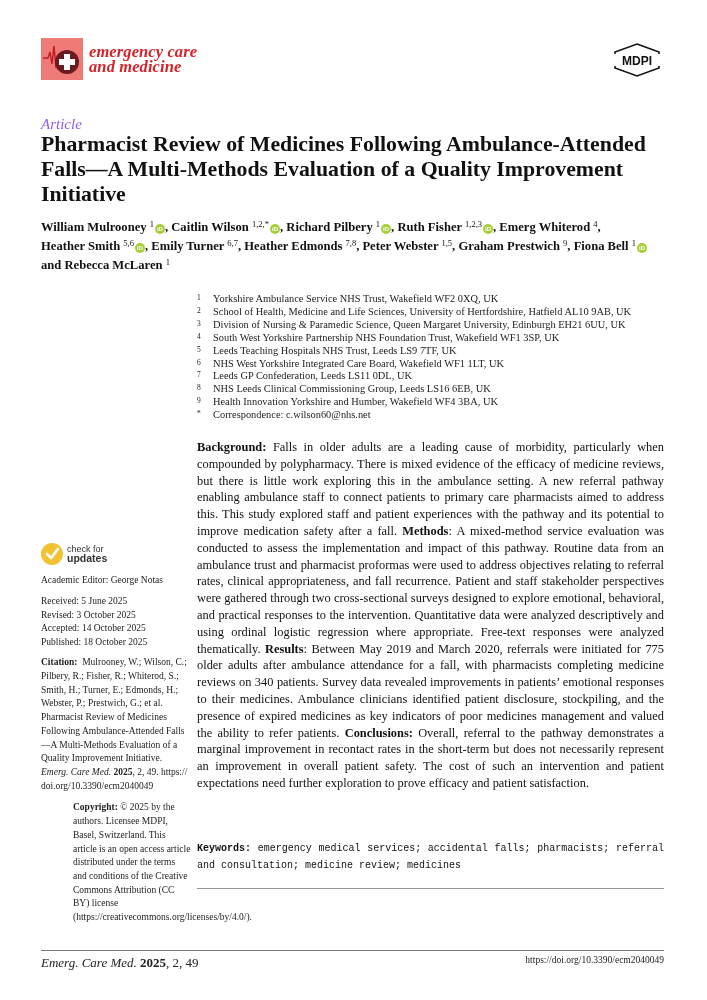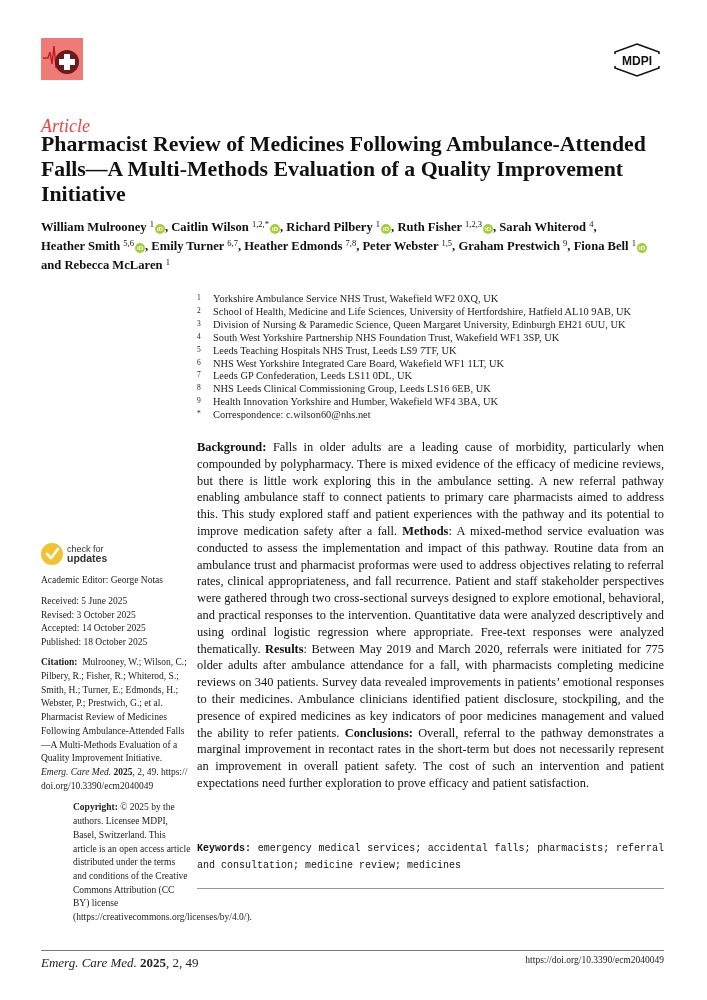--- a/index.html
+++ b/index.html
@@ -7,21 +7,21 @@
   body { position: relative; font-family: "DejaVu Serif", "Liberation Serif", serif; color: #111; }
 
   
   .journal-logo { position: absolute; left: 41px; top: 38px; display: flex; align-items: center; }
   .logo-box { width: 42px; height: 42px; background: #ef7b76; position: relative; }
   .logo-box svg { position: absolute; left: 0; top: 0; }
   .journal-name { margin-left: 6px; font-family: "Liberation Serif", serif; font-style: italic; font-weight: bold; color: #d4232a; font-size: 16.5px; line-height: 15px; letter-spacing: 0.1px; }
   .publisher-logo { position: absolute; left: 612px; top: 43px; width: 50px; height: 34px; }
 
   
-  .article-type { position: absolute; left: 41px; top: 116px; font-family: "Liberation Serif", serif; font-style: italic; font-size: 18px; color: #ef4444; }
+  .article-type { position: absolute; left: 41px; top: 116px; font-family: "Liberation Serif", serif; font-style: italic; font-size: 15px; color: #8b5cf6; }
   .title { position: absolute; left: 41px; top: 132px; width: 640px; font-family: "Liberation Serif", serif; font-weight: bold; font-size: 21.8px; line-height: 25px; color: #111; }
 
   .authors { position: absolute; left: 41px; top: 218px; width: 640px; font-family: "Liberation Serif", serif; font-weight: bold; font-size: 12.6px; line-height: 19px; color: #111; }
   .authors sup { font-weight: normal; font-size: 8.5px; vertical-align: 4px; line-height: 0; }
   .orcid { display: inline-block; width: 10px; height: 10px; border-radius: 50%; background: #a6ce39; color: #fff; font-family: "Liberation Sans", sans-serif; font-size: 6px; font-weight: bold; text-align: center; line-height: 10px; vertical-align: 0px; margin-left: 1px; }
 
   
   .affiliations { position: absolute; left: 197px; top: 293px; width: 480px; font-family: "Liberation Serif", serif; font-size: 10.4px; line-height: 12.9px; color: #222; }
   .aff-row { display: flex; }
   .aff-num { width: 16px; font-size: 7.5px; vertical-align: top; line-height: 10px; }
@@ -61,39 +61,43 @@
 
 <div class="journal-logo">
   <div class="logo-box">
     <svg width="42" height="42" viewBox="0 0 42 42">
       <polyline points="2,20 7,20 9,14 11,26 13,8 15,30 17,18 19,20 22,20" fill="none" stroke="#c01a22" stroke-width="1.4"></polyline>
       <circle cx="26" cy="24" r="12" fill="#6b1a1f"></circle>
       <rect x="23" y="16" width="6" height="16" fill="#ffffff"></rect>
       <rect x="18" y="21" width="16" height="6" fill="#ffffff"></rect>
     </svg>
   </div>
+  <div class="journal-name">
+    <div>emergency care</div>
+    <div>and medicine</div>
+  </div>
 </div>
 
 <div class="publisher-logo">
   <svg width="50" height="34" viewBox="0 0 50 34">
     <polygon points="25,1 47,9 47,25 25,33 3,25 3,9" fill="none" stroke="#111" stroke-width="1.6"></polygon>
     <rect x="2" y="11" width="46" height="12" fill="#fff"></rect>
     <text x="25" y="21.5" text-anchor="middle" font-family="Liberation Sans, sans-serif" font-weight="bold" font-size="12" fill="#111">MDPI</text>
   </svg>
 </div>
 
 <div class="article-type">Article</div>
 <h1 class="title">Pharmacist Review of Medicines Following Ambulance-Attended Falls—A Multi-Methods Evaluation of a Quality Improvement Initiative</h1>
 
 <div class="authors">
   <span><span>William Mulrooney</span> <sup>1</sup><span class="orcid">iD</span></span>,
   <span><span>Caitlin Wilson</span> <sup>1,2,*</sup><span class="orcid">iD</span></span>,
   <span><span>Richard Pilbery</span> <sup>1</sup><span class="orcid">iD</span></span>,
   <span><span>Ruth Fisher</span> <sup>1,2,3</sup><span class="orcid">iD</span></span>,
-  <span><span>Sarah Whiterod</span> <sup>4</sup></span>,<br>
+  <span><span>Emerg Whiterod</span> <sup>4</sup></span>,<br>
   <span><span>Heather Smith</span> <sup>5,6</sup><span class="orcid">iD</span></span>,
   <span><span>Emily Turner</span> <sup>6,7</sup></span>,
   <span><span>Heather Edmonds</span> <sup>7,8</sup></span>,
   <span><span>Peter Webster</span> <sup>1,5</sup></span>,
   <span><span>Graham Prestwich</span> <sup>9</sup></span>,
   <span><span>Fiona Bell</span> <sup>1</sup><span class="orcid">iD</span></span><br>
   <span>and</span>
   <span><span>Rebecca McLaren</span> <sup>1</sup></span>
 </div>
 

